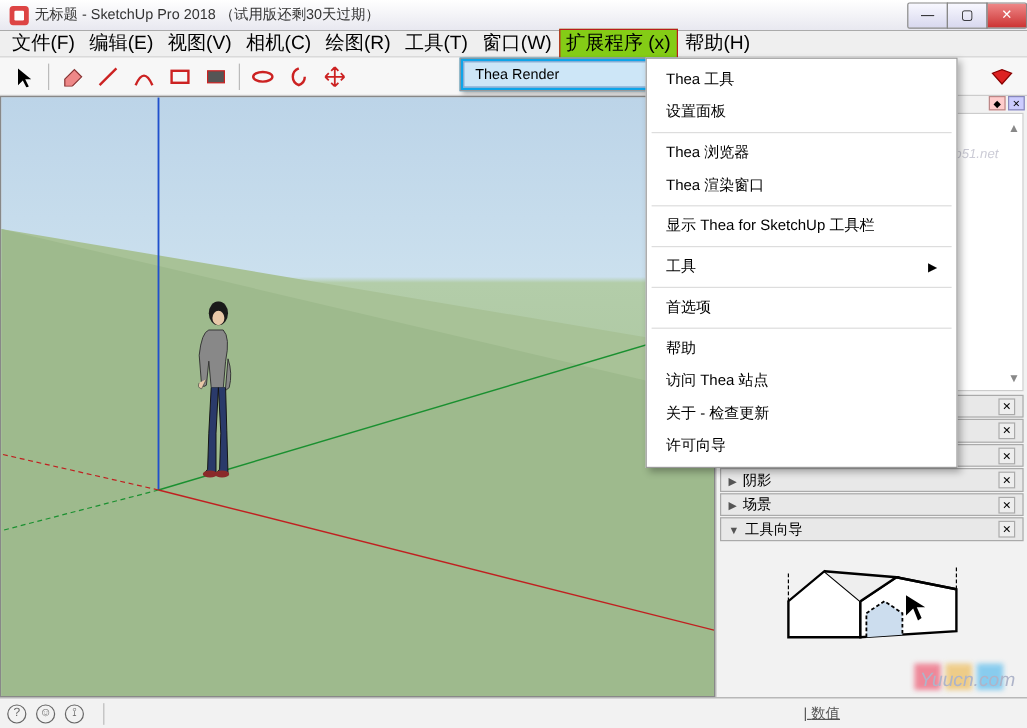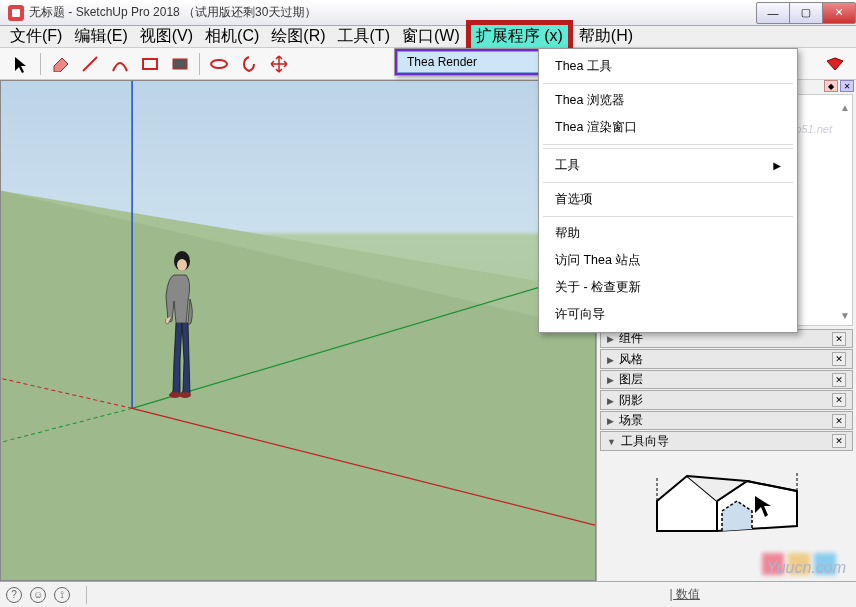--- a/index.html
+++ b/index.html
@@ -7,25 +7,25 @@
   .titlebar { height:26px; background:linear-gradient(#fff,#e8e8f0); display:flex; align-items:center; padding-left:8px; border-bottom:1px solid #aaa; }
   .titlebar-icon { width:16px; height:16px; background:#d44; border-radius:3px; margin-right:5px; position:relative; }
   .titlebar-icon::after { content:""; position:absolute; width:8px; height:8px; background:#fff; top:4px; left:4px; border-radius:1px; }
   .title-text { font-size:12px; color:#333; flex:1; }
   .win-btns { display:flex; }
   .win-btn { width:34px; height:22px; display:flex; align-items:center; justify-content:center; font-size:11px; border:1px solid #888; margin-left:-1px; background:linear-gradient(#f8f8ff,#d8d8ee); }
   .win-btn.min { border-radius:2px 0 0 2px; }
   .win-btn.close { background:linear-gradient(#e88,#c33); color:#fff; border-radius:0 2px 2px 0; }
   .menubar { height:22px; background:#efefef; display:flex; align-items:center; padding:0 4px; border-bottom:1px solid #ccc; font-size:16px; }
   .menu-item { padding:2px 6px; cursor:pointer; }
-  .menu-item.active { background:#5eead4; border:5px solid #b91c1c; padding:1px 5px; }
+  .menu-item.active { background:#84cc16; border:1px solid #b91c1c; padding:1px 5px; }
   .toolbar { height:32px; background:#f7f7f7; display:flex; align-items:center; padding:0 6px; position:relative; border-bottom:1px solid #ccc; }
   .tool-btn { width:26px; height:26px; display:flex; align-items:center; justify-content:center; margin:0 2px; border:1px solid transparent; }
   .tool-sep { width:1px; height:22px; background:#bbb; margin:0 4px; }
-  .submenu { position:absolute; top:48px; left:394px; width:182px; background:#6d28d9; border:1px solid #999; box-shadow:2px 2px 4px rgba(0,0,0,0.3); z-index:100; padding:2px; }
+  .submenu { position:absolute; top:48px; left:383px; width:182px; background:#0ea5e9; border:1px solid #999; box-shadow:2px 2px 4px rgba(0,0,0,0.3); z-index:100; padding:2px; }
   .submenu-item { padding:4px 10px; font-size:12px; display:flex; align-items:center; justify-content:space-between; }
   .submenu-item.hl { background:#cde6f7; border:1px solid #7da2ce; padding:3px 9px; }
   .arrow-r { font-size:10px; }
   .dropmenu { position:absolute; top:48px; left:538px; width:260px; background:#fff; border:1px solid #999; box-shadow:3px 3px 6px rgba(0,0,0,0.3); z-index:100; padding:4px 0; }
   .drop-item { padding:5px 16px; font-size:12.5px; display:flex; justify-content:space-between; align-items:center; }
   .drop-sep { height:1px; background:#ddd; margin:3px 4px; }
   .content { position:absolute; top:80px; left:0; right:0; bottom:26px; display:flex; }
   .viewport { flex:1; position:relative; overflow:hidden; background:linear-gradient(#bcd4e8 0%,#cbe0ee 30%,#b3cda9 31%,#9eba91 100%); border:1px solid #888; }
   .ground { position:absolute; top:0; left:0; width:100%; height:100%; }
   .person { position:absolute; top:170px; left:155px; width:45px; height:150px; }
@@ -134,28 +134,34 @@
   <div class="submenu-item hl">
     <span>Thea Render</span>
     <span class="arrow-r">▶</span>
   </div>
 </div>
 
 <div class="dropmenu">
   <div class="drop-item">
       <span>Thea 工具</span>
     </div>
+  <div class="drop-item">
+      <span>设置面板</span>
+    </div>
   <div class="drop-sep"></div>
   <div class="drop-item">
       <span>Thea 浏览器</span>
     </div>
   <div class="drop-item">
       <span>Thea 渲染窗口</span>
     </div>
   <div class="drop-sep"></div>
+  <div class="drop-item">
+      <span>显示 Thea for SketchUp 工具栏</span>
+    </div>
   <div class="drop-sep"></div>
   <div class="drop-item">
       <span>工具</span>
       <span class="arrow-r">▶</span>
     </div>
   <div class="drop-sep"></div>
   <div class="drop-item">
       <span>首选项</span>
     </div>
   <div class="drop-sep"></div>

